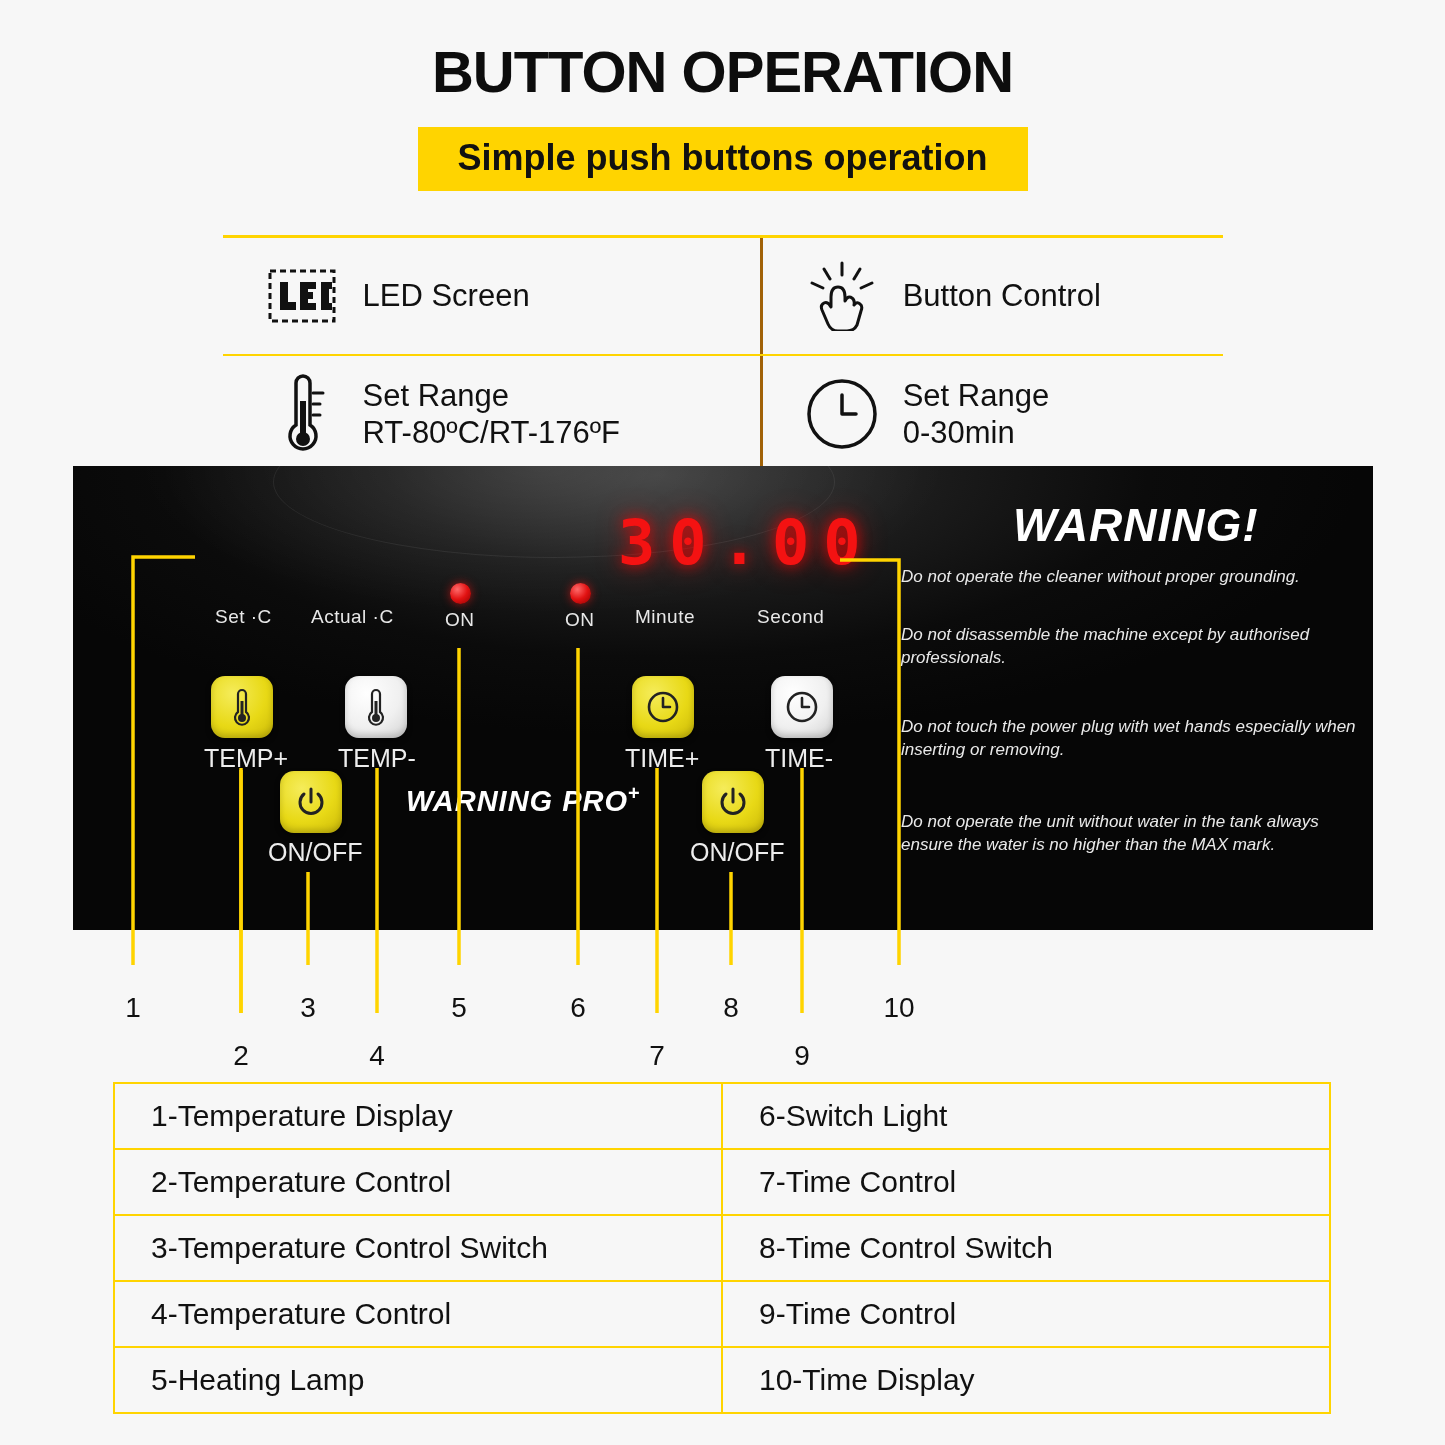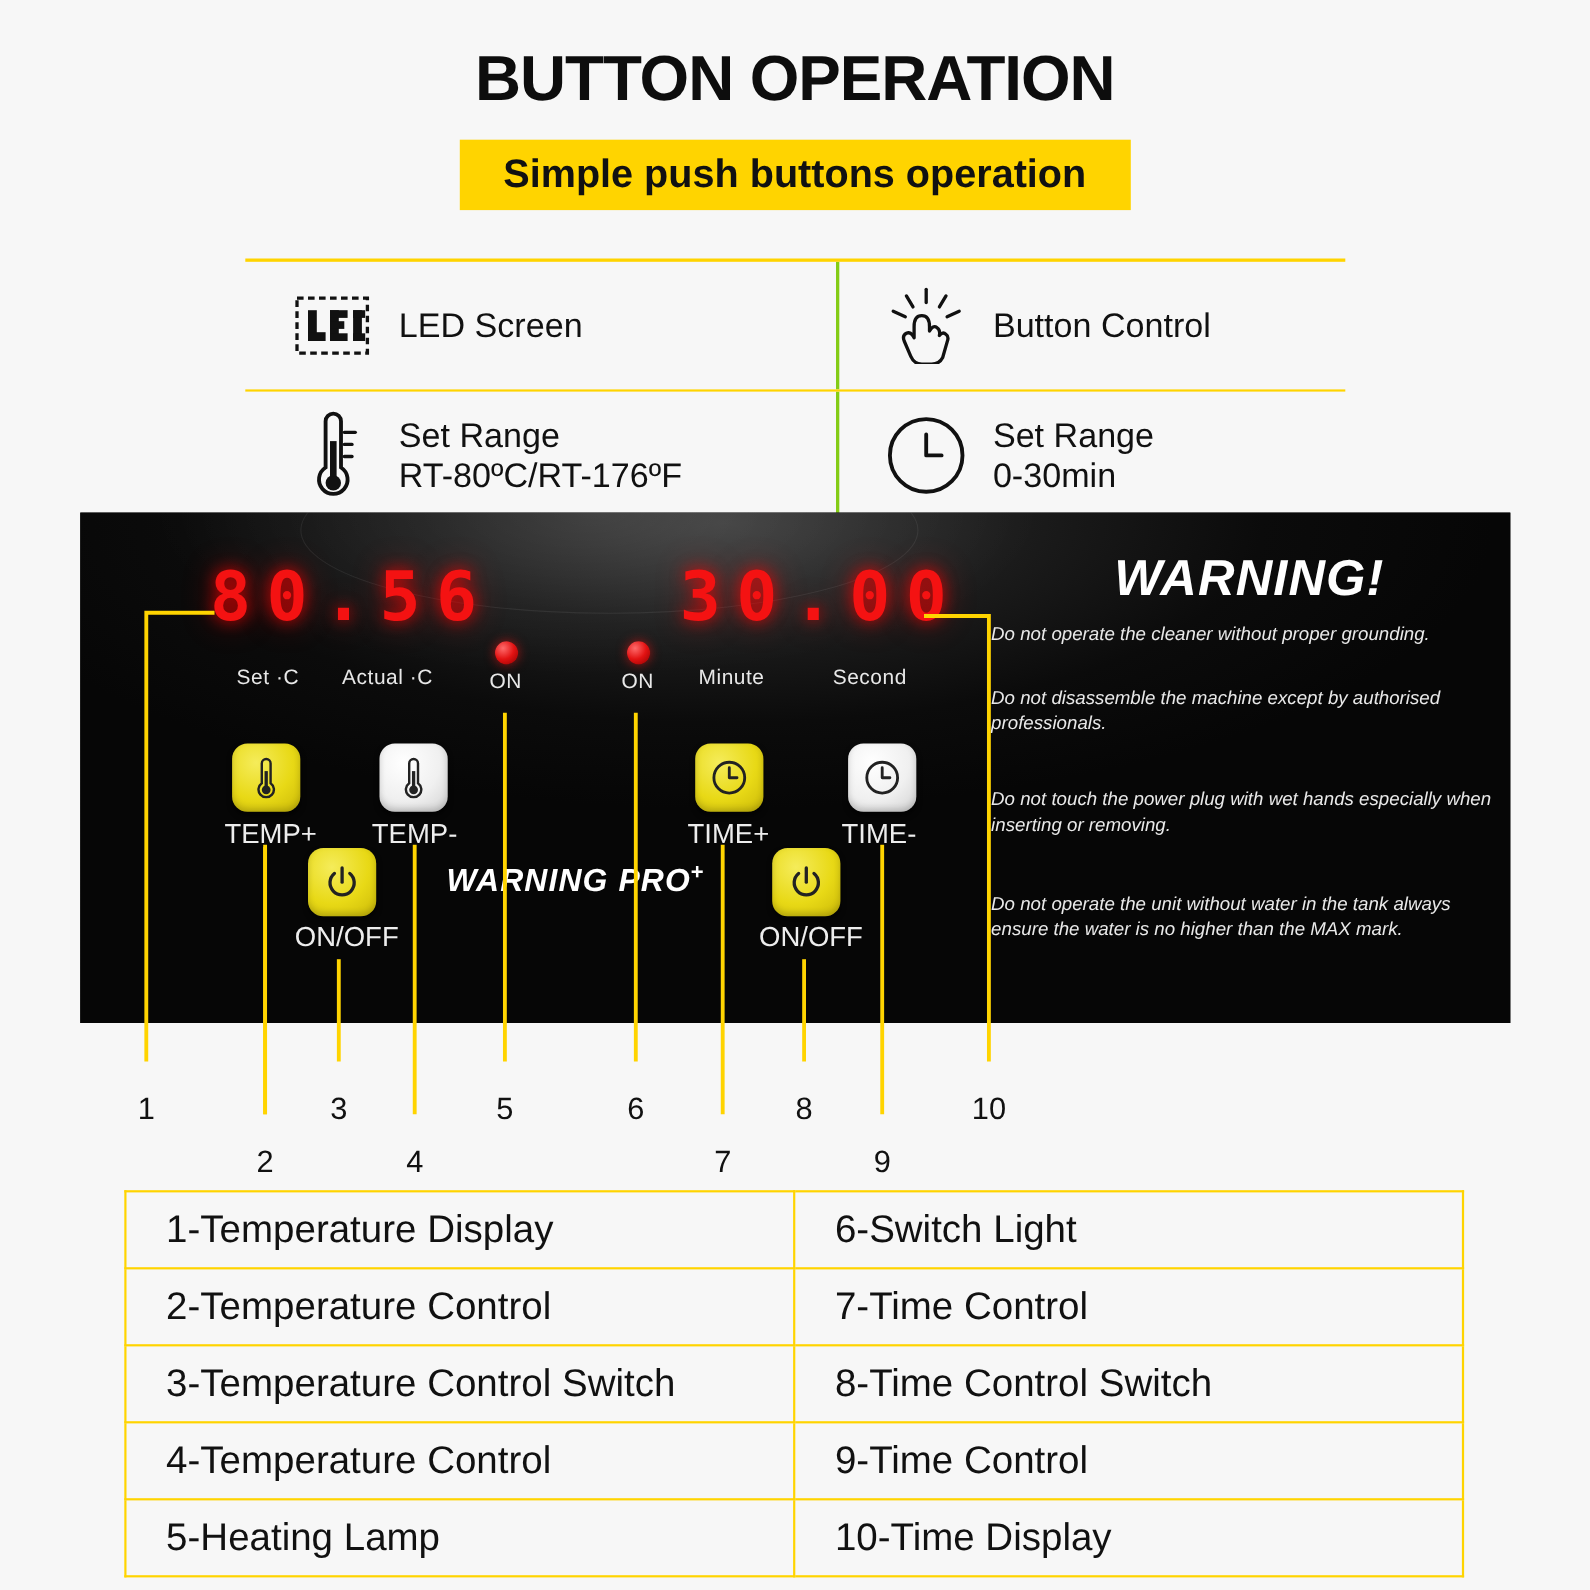--- a/index.html
+++ b/index.html
@@ -53,21 +53,21 @@
   }
   .spec-table tr:first-child td { border-bottom: 2px solid #FFD400; }
   .spec-table tr:last-child td  { border-top: 2px solid #FFD400; }
   .spec-cell {
     display: flex;
     align-items: center;
     gap: 22px;
     padding: 16px 10px 16px 40px;
     min-height: 84px;
   }
-  .spec-cell.divider { border-left: 3px solid #84cc16; }
+  .spec-cell.divider { border-left: 3px solid #a16207; }
   .spec-icon {
     flex: 0 0 auto;
     width: 78px;
     height: 78px;
     display: flex;
     align-items: center;
     justify-content: center;
   }
   .spec-text {
     font-size: 31px;
@@ -192,21 +192,21 @@
   .legend {
     position: absolute;
     left: 113px;
     top: 1082px;
     width: 1218px;
     border: 2px solid #FFD400;
     border-collapse: collapse;
   }
   .legend td {
     border: 2px solid #FFD400;
-    font-size: 35px;
+    font-size: 30px;
     color: #111;
     padding: 14px 4px 14px 36px;
     width: 50%;
     height: 36px;
   }
 </style>
 </head>
 <body>
 
 <div class="page-title">BUTTON OPERATION</div>
@@ -290,21 +290,20 @@
       </div>
     </td>
   </tr>
 </tbody>
   </table>
 
 <div class="panel">
   <div class="sheen"></div>
   <div class="sheen2"></div>
 
-  <div class="led" id="led-temp">80.56</div>
   <div class="led" id="led-time">30.00</div>
 
   <div class="lbl" style="left:142px; top:140px;">Set ·C</div>
   <div class="lbl" style="left:238px; top:140px;">Actual ·C</div>
 
   <div class="lamp" style="left:377px; top:117px;"></div>
   <div class="lbl" style="left:372px; top:143px;">ON</div>
 
   <div class="lamp" style="left:497px; top:117px;"></div>
   <div class="lbl" style="left:492px; top:143px;">ON</div>

